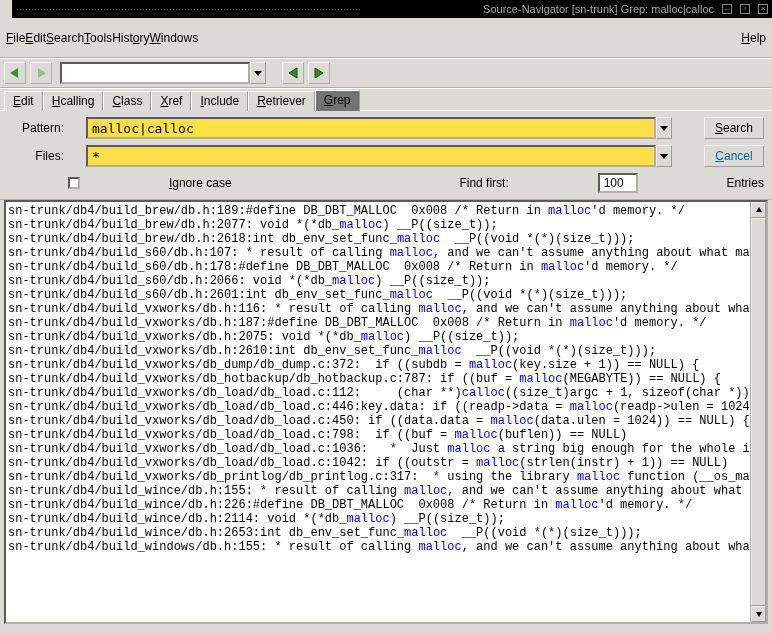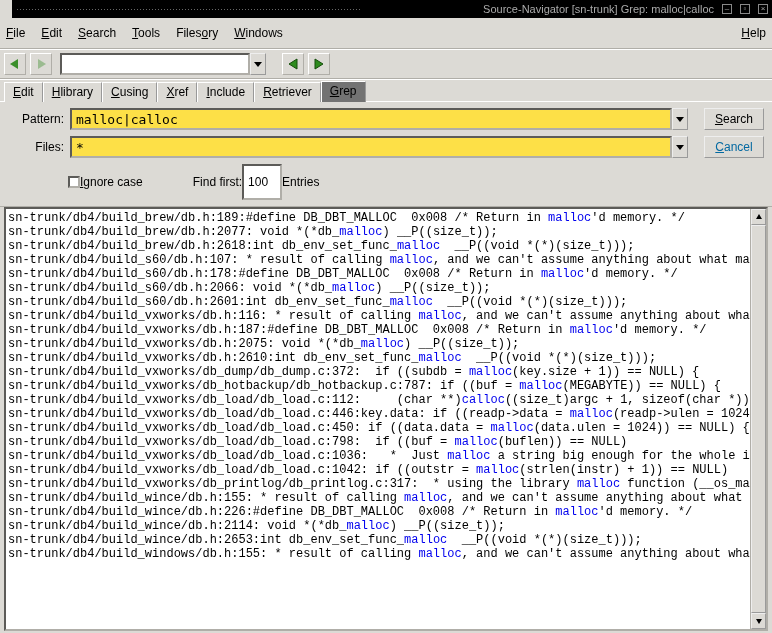--- a/index.html
+++ b/index.html
@@ -18,23 +18,23 @@
     font-size: 11px;
     padding: 0 4px;
     gap: 6px;
     margin-left: 12px;
   }
   .titlebar .title-text { text-align: right; flex: 1; }
   .titlebar .wm-btn { width: 10px; height: 10px; border: 1px solid #888; display: inline-block; margin-left: 2px; font-size: 8px; line-height: 8px; text-align: center; }
   .dotline { flex: 1; height: 2px; background-image: radial-gradient(#666 0.5px, transparent 0.5px); background-size: 3px 3px; }
   
   .menubar {
-    display: flex; align-items: center; height: 31px;
+    display: flex; align-items: center; height: 40px;
     border-bottom: 1px solid #b0aea8;
-    padding: 0 6px; gap: 16px;
+    padding: 0 6px; 
   }
   .menubar .spacer { flex: 1; }
   .menubar span { cursor: default; }
   
   .navbar {
     display: flex; align-items: center; height: 30px;
     border-top: 1px solid #fff;
     border-bottom: 1px solid #b0aea8;
     padding: 0 4px; gap: 4px;
   }
@@ -76,39 +76,39 @@
     position: relative;
     top: 1px;
   }
   .tab.active { background: #737373; z-index: 2; padding-bottom:4px; font-weight:normal;}
   
   .panel {
     border-top: 1px solid #fff;
     border-bottom: 1px solid #b0aea8;
     padding: 6px 8px 6px 8px;
   }
-  .formrow { display: flex; align-items: center; margin-bottom: 6px; gap: 6px; }
+  .formrow { display: flex; align-items: center; margin-bottom: 6px; gap: 22px; }
   .formlabel { width: 56px; text-align: right; }
   .biginput-wrap { flex: 1; display:flex; }
   .biginput {
     flex: 1; border: 2px inset #b0aea8; background: #fde047; height: 22px;
     padding: 1px 4px; font: 13px monospace;
   }
   .sidebtn {
     width: 60px; height: 22px; margin-left: 10px;
     border: 1px outset #eee; background: #dcdad5;
     font: inherit;
   }
   .sidebtn[disabled] { color: #0369a1; }
-  .optsrow { display: flex; align-items: center; padding-left: 60px; }
+  .optsrow { display: flex; align-items: center; padding-left: 60px; justify-content: space-between; }
   .chk {
     width: 12px; height: 12px; border: 2px inset #b0aea8; background: #fff;
   }
   .ff-input {
-    width: 40px; border: 2px inset #b0aea8; background: #fff; height: 36px;
+    width: 40px; border: 2px inset #b0aea8; background: #fff; height: 20px;
     padding: 1px 4px; font: 12px sans-serif;
   }
   
   .results-wrap {
     border: 2px inset #b0aea8;
     margin: 0 4px 0 4px;
     background: #fff;
     height: 424px;
     overflow: hidden;
     position: relative;
@@ -161,21 +161,21 @@
   <span class="wm-btn">–</span>
   <span class="wm-btn">▫</span>
   <span class="wm-btn">×</span>
 </div>
 
 <div class="menubar">
   <span><span class="u">F</span><span>ile</span></span>
   <span><span class="u">E</span><span>dit</span></span>
   <span><span class="u">S</span><span>earch</span></span>
   <span><span class="u">T</span><span>ools</span></span>
-  <span><span>Files</span><span class="u">o</span><span>ry</span></span>
+  <span><span>Hist</span><span class="u">o</span><span>ry</span></span>
   <span><span class="u">W</span><span>indows</span></span>
   <div class="spacer"></div>
   <span><span class="u">H</span><span>elp</span></span>
 </div>
 
 <div class="navbar">
   <div class="navbtn">
     <svg width="14" height="14">
         <polygon points="10,2 2,7 10,12" fill="#3b8f2b"></polygon>
       </svg>
@@ -199,22 +199,22 @@
   </div>
   <div class="navbtn">
     <svg width="14" height="14">
         <polygon points="3,2 11,7 3,12" fill="#2e8b1e" stroke="#154d0b"></polygon>
       </svg>
   </div>
 </div>
 
 <div class="tabbar" id="tabbar">
     <div class="tab"><span class="u">E</span><span>dit</span></div>
-    <div class="tab"><span class="u">H</span><span>library</span></div>
-    <div class="tab"><span class="u">C</span><span>using</span></div>
+    <div class="tab"><span class="u">H</span><span>calling</span></div>
+    <div class="tab"><span class="u">C</span><span>lass</span></div>
     <div class="tab"><span class="u">X</span><span>ref</span></div>
     <div class="tab"><span class="u">I</span><span>nclude</span></div>
     <div class="tab"><span class="u">R</span><span>etriever</span></div>
     <div class="tab active"><span class="u">G</span><span>rep</span></div>
   </div>
 
 <div class="panel">
   <div class="formrow">
     <div class="formlabel">Pattern:</div>
     <div class="biginput-wrap">

